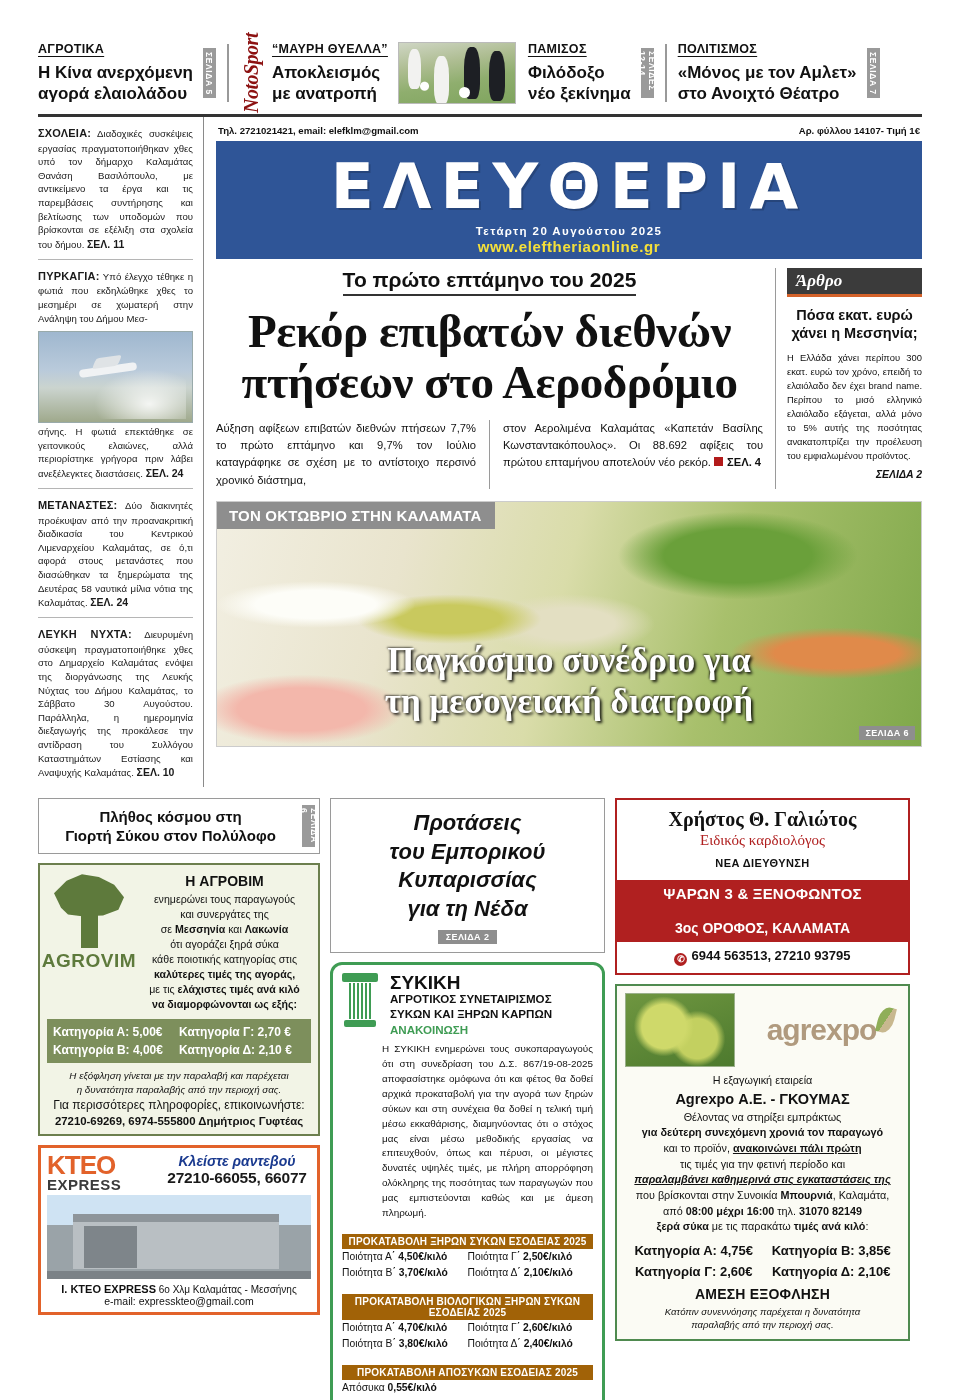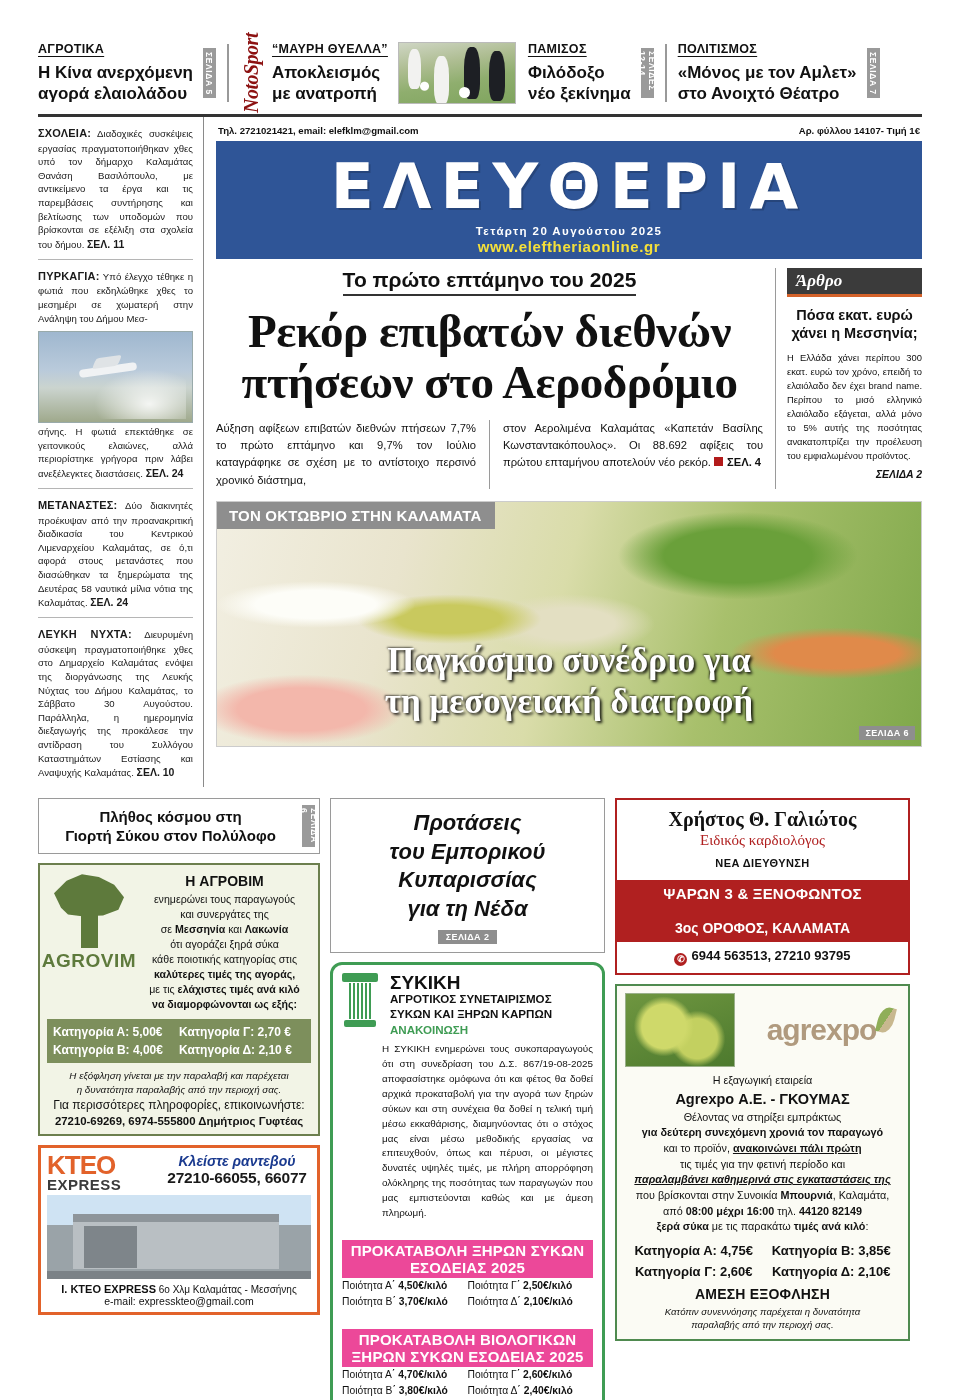--- a/index.html
+++ b/index.html
@@ -197,21 +197,21 @@
   .syk-col { width: 40px; flex: none; }
   .column-ic { width: 36px; height: 54px; position: relative; }
   .column-ic .cap { position: absolute; top: 0; left: 0; width: 36px; height: 9px; background: #3f9c54; border-radius: 2px; }
   .column-ic .shaft { position: absolute; top: 10px; left: 7px; width: 22px; height: 36px;
     background: repeating-linear-gradient(90deg,#3f9c54 0 2px,#ffffff 2px 4px); }
   .column-ic .base { position: absolute; bottom: 0; left: 2px; width: 32px; height: 7px; background: #3f9c54; border-radius: 2px; }
   .syk-t1 { font-size: 19px; font-weight: bold; color: #111; line-height: 1.05; }
   .syk-t2 { font-size: 11.6px; font-weight: bold; color: #111; line-height: 1.25; }
   .syk-t3 { font-size: 11.6px; font-weight: bold; color: #3f9c54; margin-top: 2px; }
   .syk-body { font-size: 9.9px; line-height: 1.5; text-align: justify; margin-top: 6px; margin-left: 40px; }
-  .price-hdr { background: #ec4899; color: #fff; font-size: 15px; font-weight: bold; text-align: center; padding: 2px 0; margin-top: 19px; letter-spacing: .2px; }
+  .price-hdr { background: #a16207; color: #fff; font-size: 10px; font-weight: bold; text-align: center; padding: 2px 0; margin-top: 13px; letter-spacing: .2px; }
   .price-row { display: flex; font-size: 10.3px; line-height: 1.55; }
   .price-row > div { flex: 1; }
   .price-row b { font-weight: bold; }
   .syk-foot-r { text-align: right; font-size: 10px; margin-top: 6px; }
   .syk-foot { font-size: 10.2px; margin-top: 1px; }
 
   
   .ad-doc { border: 2px solid #b02020; background: #fff; }
   .doc-top { text-align: center; padding: 8px 6px 5px 6px; }
   .doc-name { font-family: "Liberation Serif", serif; font-size: 20px; font-weight: bold; }
@@ -541,21 +541,21 @@
         </div>
         <div class="agx-body">
           <div>Η εξαγωγική εταιρεία</div>
           <div class="big">Agrexpo Α.Ε. - ΓΚΟΥΜΑΣ</div>
           <div>Θέλοντας να στηρίξει εμπράκτως</div>
           <div><b>για δεύτερη συνεχόμενη χρονιά τον παραγωγό</b></div>
           <div><span>και το προϊόν, </span><span class="u">ανακοινώνει πάλι πρώτη</span></div>
           <div>τις τιμές για την φετινή περίοδο και</div>
           <div class="ital">παραλαμβάνει καθημερινά στις εγκαταστάσεις της</div>
           <div><span>που βρίσκονται στην Συνοικία </span><b>Μπουρνιά</b><span>, Καλαμάτα,</span></div>
-          <div><span>από </span><b>08:00 μέχρι 16:00</b><span> τηλ. </span><b>44120 82149</b></div>
+          <div><span>από </span><b>08:00 μέχρι 16:00</b><span> τηλ. </span><b>31070 82149</b></div>
           <div><b>ξερά σύκα</b><span> με τις παρακάτω </span><b>τιμές ανά κιλό</b><span>:</span></div>
         </div>
         <div class="agx-prices">
           <div>Κατηγορία Α: 4,75€</div>
           <div>Κατηγορία Β: 3,85€</div>
           <div>Κατηγορία Γ: 2,60€</div>
           <div>Κατηγορία Δ: 2,10€</div>
         </div>
         <div class="agx-amesi">ΑΜΕΣΗ ΕΞΟΦΛΗΣΗ</div>
         <div class="agx-note">

